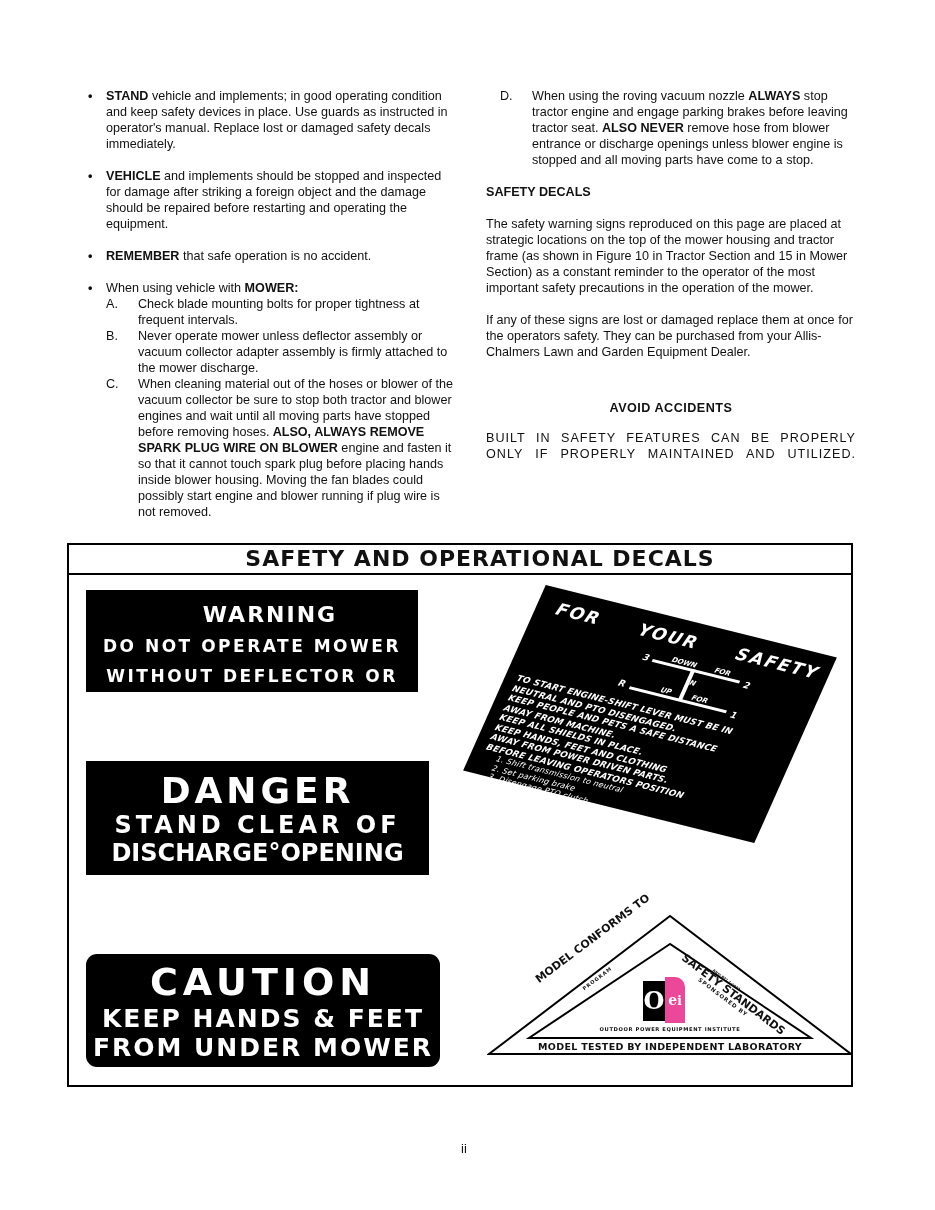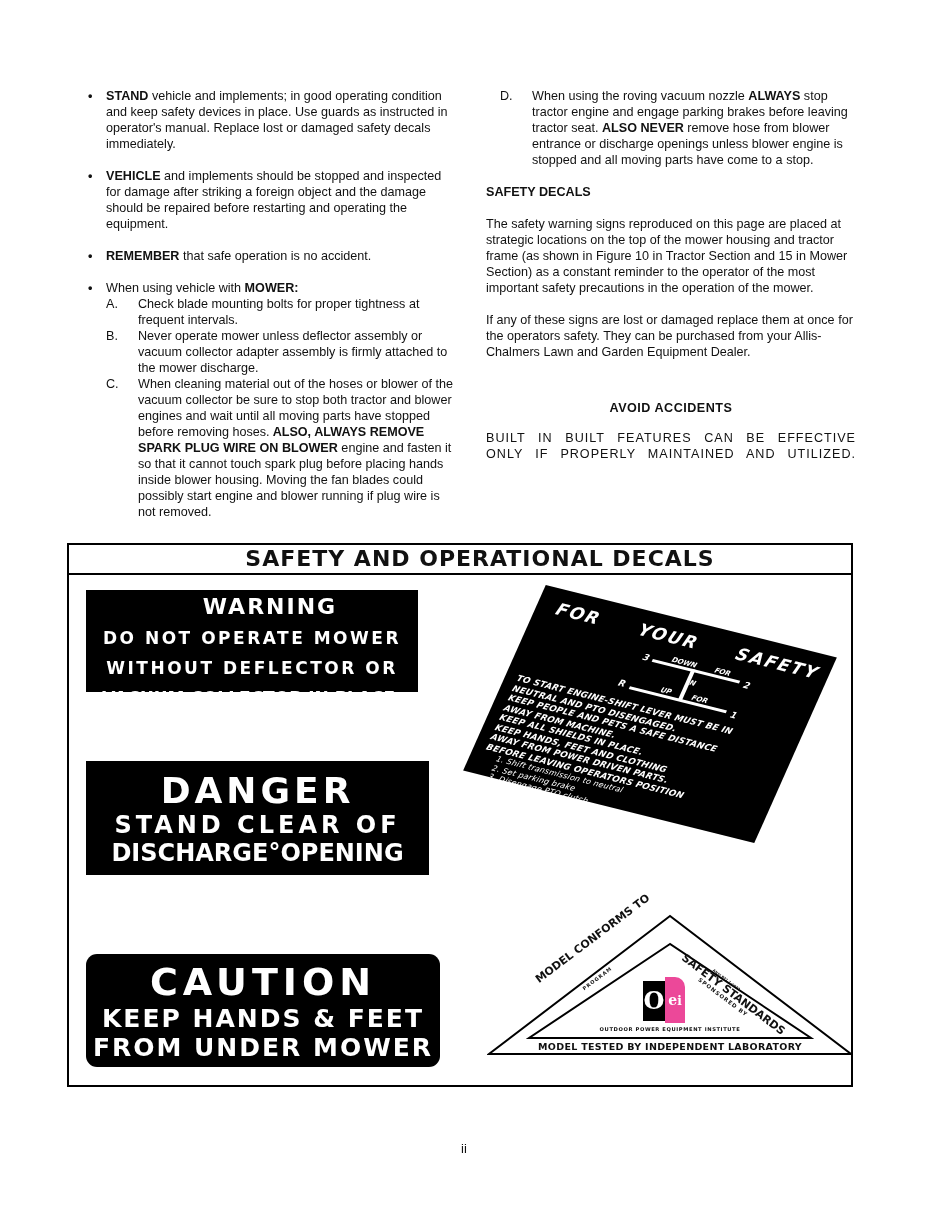--- a/index.html
+++ b/index.html
@@ -17,21 +17,21 @@
   .heading { font-weight: bold; margin: 4px 0 16px 0; }
   .para { margin: 0 0 16px 0; }
   .center-head { font-weight: bold; text-align: center; margin-top: 40px; margin-bottom: 14px; letter-spacing: 0.5px; }
   .caps { text-align: justify; text-align-last: justify; letter-spacing: 1px; }
 
   .decal-box { position: absolute; left: 67px; top: 543px; width: 786px; height: 544px; border: 2px solid #000; box-sizing: border-box; }
   .decal-box-title { height: 28px; border-bottom: 2px solid #000; text-align: center; font-family: "DejaVu Sans", sans-serif; font-weight: bold; font-size: 22px; line-height: 28px; letter-spacing: 1px; padding-left: 40px; }
 
   .sign { position: absolute; background: #000; color: #fff; text-align: center; font-family: "DejaVu Sans", sans-serif; font-weight: bold; }
   .sign-warning { left: 86px; top: 590px; width: 332px; height: 102px; }
-  .sign-warning .t1 { font-size: 22px; letter-spacing: 2px; margin-top: 4px; line-height: 26px; padding-left: 36px; }
+  .sign-warning .t1 { font-size: 22px; letter-spacing: 2px; margin-top: 12px; line-height: 26px; padding-left: 36px; }
   .sign-warning .t2 { font-size: 17px; letter-spacing: 2.5px; line-height: 23px; margin-top: 7px; }
   .sign-danger { left: 86px; top: 761px; width: 343px; height: 114px; }
   .sign-danger .t1 { font-size: 36px; letter-spacing: 4px; line-height: 40px; margin-top: 10px; }
   .sign-danger .t2 { font-size: 24px; letter-spacing: 4px; line-height: 28px; }
   .sign-danger .t3 { font-size: 24px; letter-spacing: 0px; line-height: 28px; }
   .sign-caution { left: 86px; top: 954px; width: 354px; height: 113px; border-radius: 11px; }
   .sign-caution .t1 { font-size: 38px; letter-spacing: 5px; line-height: 44px; margin-top: 6px; }
   .sign-caution .t2 { font-size: 25px; letter-spacing: 2px; line-height: 29px; }
 
   .safety-card { position: absolute; left: 500px; top: 614px; width: 300px; height: 200px; background: #000; color: #fff; transform: rotate(14deg) skewX(-10deg); transform-origin: center; font-family: "DejaVu Sans", sans-serif; font-weight: bold; font-style: italic; }
@@ -98,21 +98,21 @@
 
 <div class="col col-right">
   <div class="subD">
     <span class="letter">D.</span>
     <span>When using the roving vacuum nozzle </span><span class="b">ALWAYS</span><span> stop tractor engine and engage parking brakes before leaving tractor seat. </span><span class="b">ALSO NEVER</span><span> remove hose from blower entrance or discharge openings unless blower engine is stopped and all moving parts have come to a stop.</span>
   </div>
   <div class="heading">SAFETY DECALS</div>
   <p class="para">The safety warning signs reproduced on this page are placed at strategic locations on the top of the mower housing and tractor frame (as shown in Figure 10 in Tractor Section and 15 in Mower Section) as a constant reminder to the operator of the most important safety precautions in the operation of the mower.</p>
   <p class="para">If any of these signs are lost or damaged replace them at once for the operators safety. They can be purchased from your Allis-Chalmers Lawn and Garden Equipment Dealer.</p>
   <div class="center-head">AVOID ACCIDENTS</div>
-  <div class="caps">BUILT IN BUILT FEATURES CAN BE EFFECTIVE</div>
+  <div class="caps">BUILT IN SAFETY FEATURES CAN BE PROPERLY</div>
   <div class="caps">ONLY IF PROPERLY MAINTAINED AND UTILIZED.</div>
 </div>
 
 <div class="decal-box">
   <div class="decal-box-title">SAFETY AND OPERATIONAL DECALS</div>
 </div>
 
 <div class="sign sign-warning">
   <div class="t1">WARNING</div>
   <div class="t2">DO NOT OPERATE MOWER</div>

